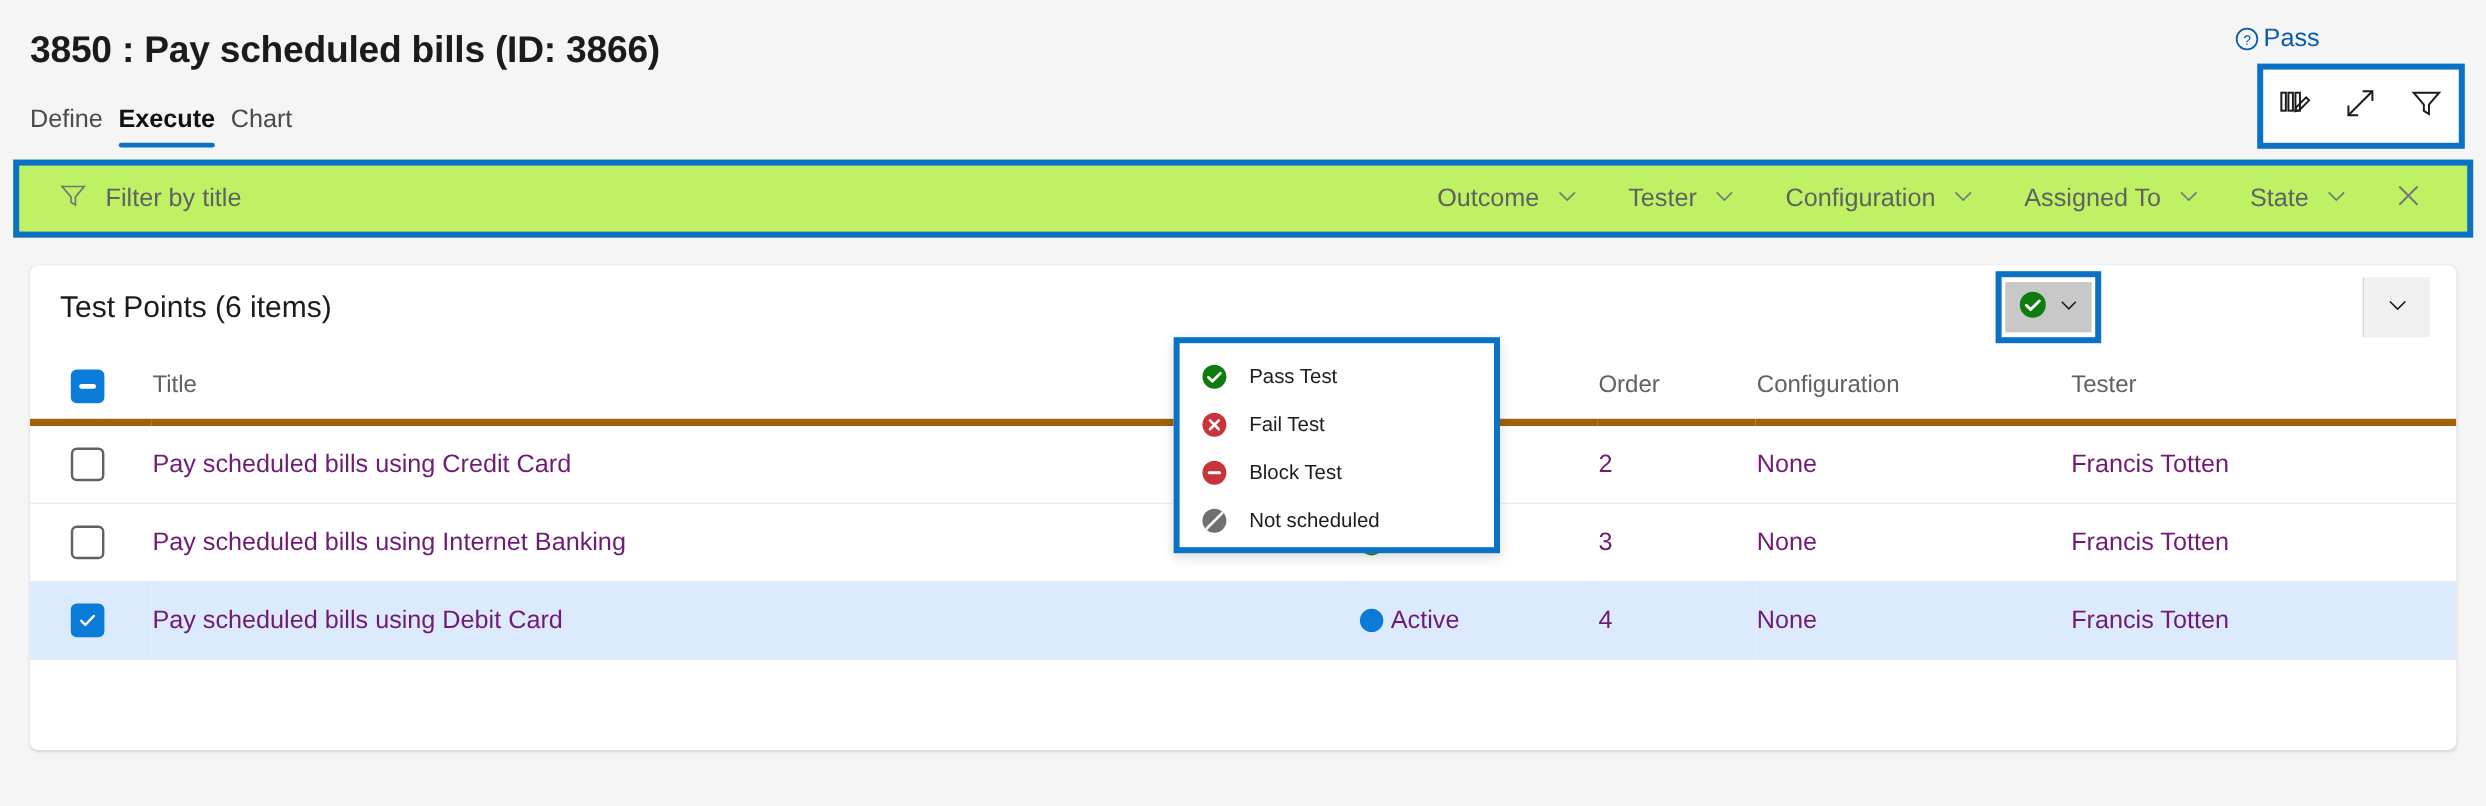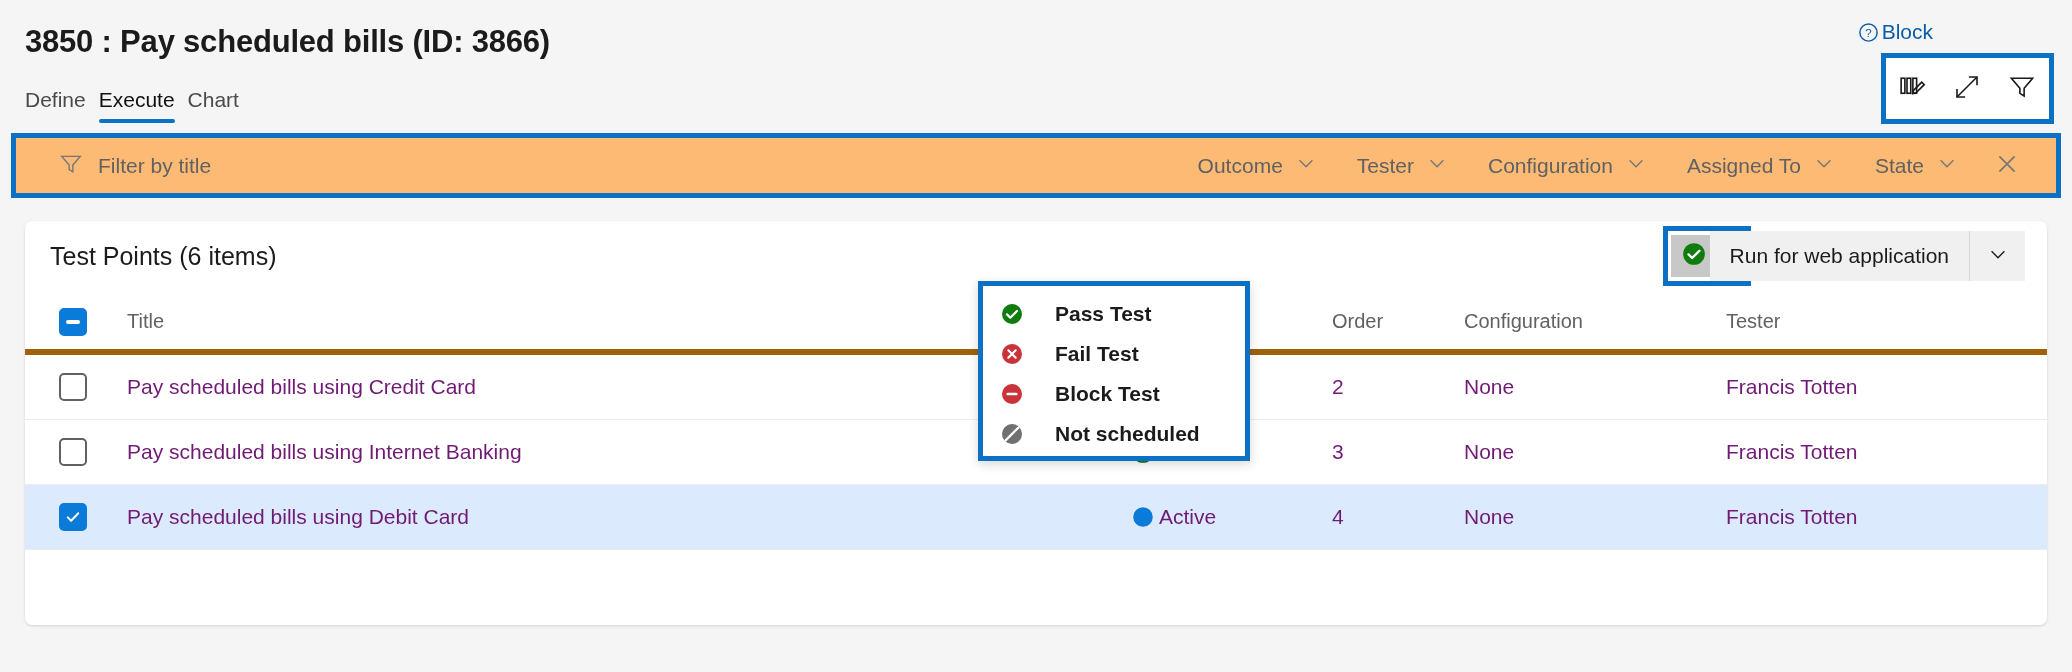--- a/index.html
+++ b/index.html
@@ -63,21 +63,21 @@
   .tab {
     font-size: 21px;
     color: #4a4a4a;
     padding-bottom: 11px;
     cursor: pointer;
     position: relative;
     white-space: nowrap;
   }
   .tab.active {
     color: #111;
-    font-weight: normal;
+    font-weight: bold;
   }
   .tab.active::after {
     content: "";
     position: absolute;
     left: 0; right: 0;
     bottom: 0;
     height: 4px;
     background: #0b72c4;
     border-radius: 2px;
   }
@@ -106,25 +106,24 @@
   }
 
   
   .filter-bar-highlight {
     position: absolute;
     left: 11px;
     top: 133px;
     width: 2050px;
     height: 65px;
     border: 5px solid #0a71c5;
-    background: #fdba74;
+    background: #bef264;
     box-sizing: border-box;
     display: flex;
     align-items: center;
-    padding-left: 10px;
   }
   .filter-input-wrap {
     display: flex;
     align-items: center;
     gap: 14px;
     margin-left: 32px;
     flex: 1 1 auto;
   }
   .filter-placeholder {
     font-size: 21px;
@@ -304,45 +303,44 @@
     height: 180px;
     border: 5px solid #0a71c5;
     background: #ffffff;
     box-sizing: border-box;
     z-index: 40;
     box-shadow: 0 3px 10px rgba(0,0,0,0.16);
   }
   .menu-item {
     display: flex;
     align-items: center;
-    gap: 31px;
+    gap: 17px;
     height: 40px;
     padding-left: 17px;
-    font-size: 21px;
+    font-size: 17px;
     color: #1b1b1b;
     cursor: pointer;
-    font-weight: bold;
   }
   .menu-item:first-child { margin-top: 8px; }
   .menu-ico { width: 24px; height: 24px; flex: 0 0 24px; }
 </style>
 </head>
 <body>
 
 <div class="page-header">
   <div class="page-title">3850 : Pay scheduled bills (ID: 3866)</div>
 
   <div class="help-link">
     <span class="help-icon">
       <svg width="21" height="21" viewBox="0 0 20 20">
         <circle cx="10" cy="10" r="8.2" fill="none" stroke="#0b5ca8" stroke-width="1.4"></circle>
         <text x="10" y="14.4" font-size="11" font-family="Liberation Sans, sans-serif" fill="#0b5ca8" text-anchor="middle">?</text>
       </svg>
     </span>
-    <span>Block</span>
+    <span>Pass</span>
   </div>
 
   <div class="tabs">
     <div class="tab">Define</div>
     <div class="tab active">Execute</div>
     <div class="tab">Chart</div>
   </div>
 
   <div class="toolbar-highlight">
     <div class="toolbar-btn">
@@ -449,21 +447,20 @@
         </span>
         <span>
           <svg width="20" height="20" viewBox="0 0 24 24" fill="none" stroke="#1b1b1b" stroke-width="1.6">
               <path d="M5 9l7 7 7-7"></path>
             </svg>
         </span>
       </div>
     </div>
 
     <div class="run-btn">
-      <span class="run-btn-label">Run for web application</span>
       <span class="run-btn-caret">
         <span>
           <svg width="22" height="22" viewBox="0 0 24 24" fill="none" stroke="#1b1b1b" stroke-width="1.5">
               <path d="M5 9l7 7 7-7"></path>
             </svg>
         </span>
       </span>
     </div>
   </div>
 

